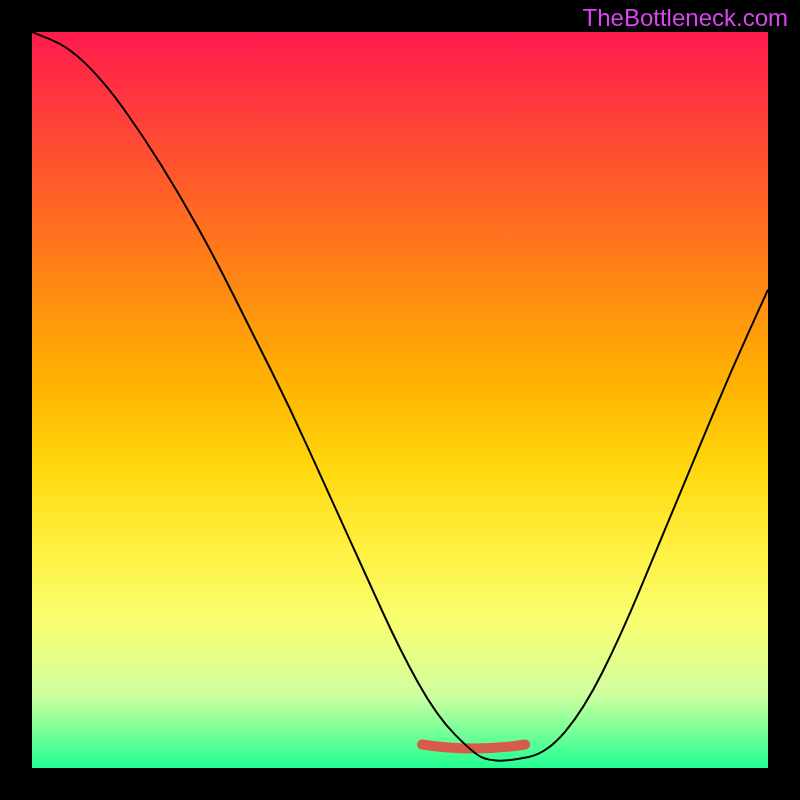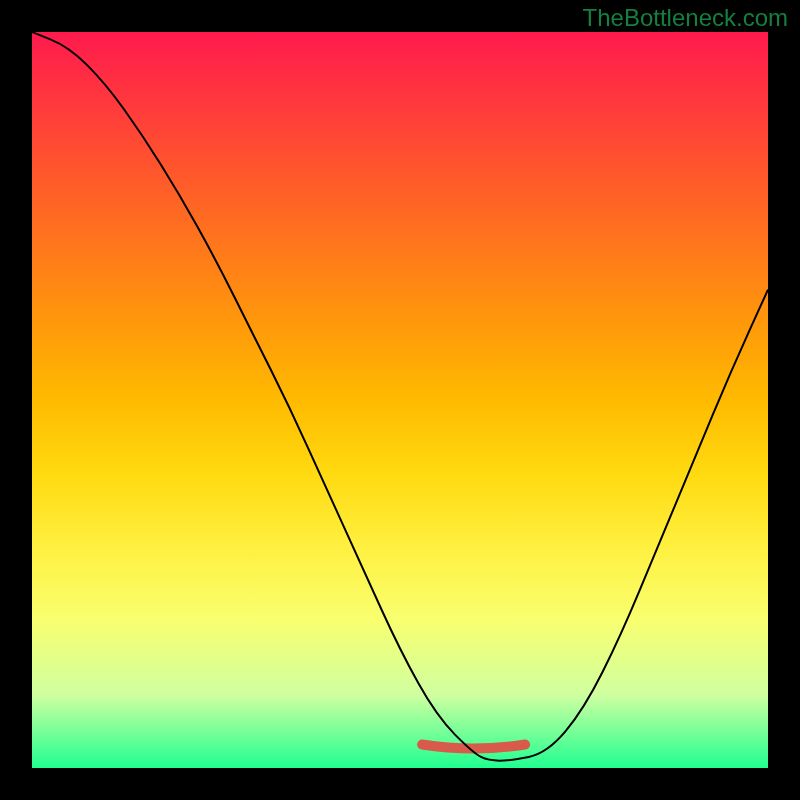--- a/index.html
+++ b/index.html
@@ -7,21 +7,21 @@
     width: 800px;
     height: 800px;
     background: #000;
     position: relative;
     font-family: Arial, sans-serif;
   }
   .watermark {
     position: absolute;
     top: 4px;
     right: 12px;
-    color: #15803d;
+    color: #d946ef;
     font-size: 24px;
     font-weight: 500;
     z-index: 10;
   }
   .plot-area {
     position: absolute;
     top: 32px;
     left: 32px;
     width: 736px;
     height: 736px;

